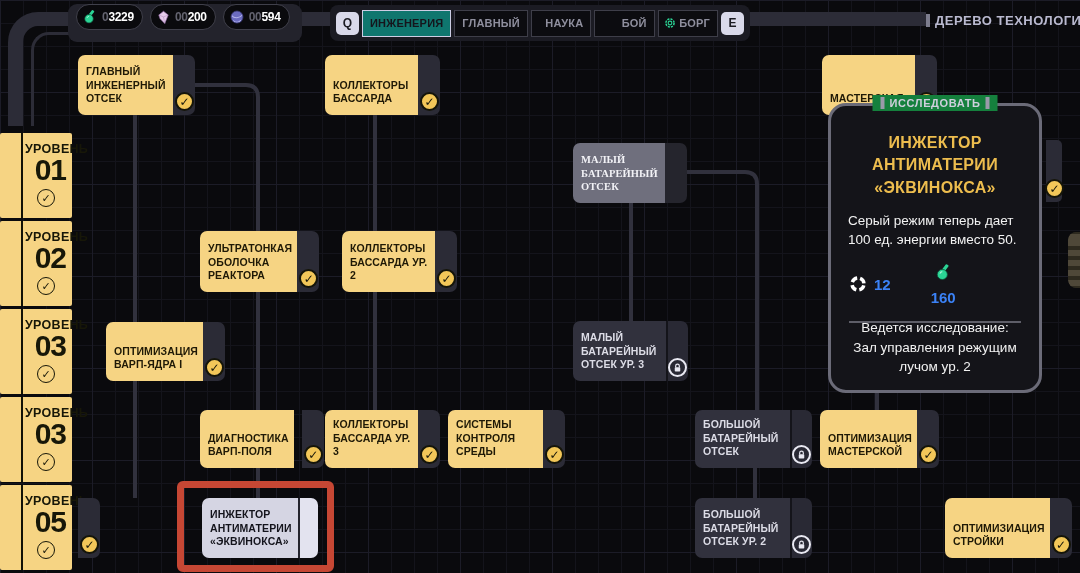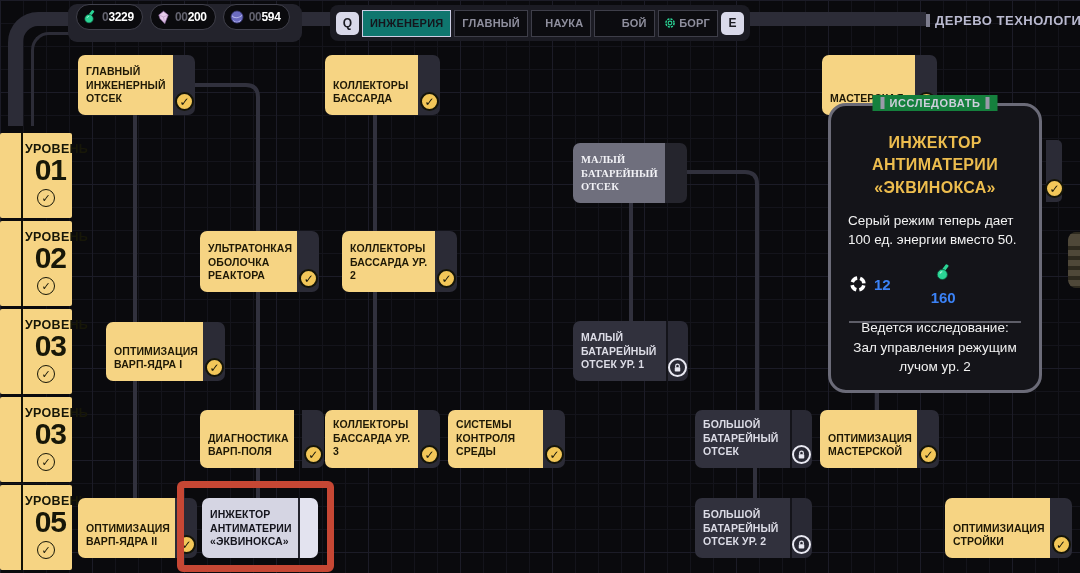--- a/index.html
+++ b/index.html
@@ -238,21 +238,21 @@
           <span class="chk">✓</span>
         </div>
       </div>
       <div class="node completed" style="left: 78px; top: 322px; width: 114px; height: 59px; margin-left: 28px;">
         <div class="body">ОПТИМИЗАЦИЯ ВАРП-ЯДРА I</div>
         <div class="strip">
           <span class="chk">✓</span>
         </div>
       </div>
       <div class="node locked" style="left: 573px; top: 321px; width: 115px; height: 60px;">
-        <div class="body">МАЛЫЙ БАТАРЕЙНЫЙ ОТСЕК УР. 1</div>
+        <div class="body">МАЛЫЙ БАТАРЕЙНЫЙ ОТСЕК УР. 3</div>
         <div class="strip">
           <span class="lock">
             <svg width="11" height="11" viewBox="0 0 24 24">
               <path d="M8 12 V8.5 a4 4 0 0 1 8 0 V12" fill="none" stroke="#e9e9f2" stroke-width="2.6"></path>
               <rect x="6" y="11.5" width="12" height="9" rx="1.6" fill="#e9e9f2"></rect>
             </svg>
           </span>
         </div>
       </div>
       <div class="node completed" style="left: 200px; top: 410px; width: 117px; height: 58px; gap: 8px;">
@@ -284,21 +284,20 @@
           </span>
         </div>
       </div>
       <div class="node completed" style="left: 820px; top: 410px; width: 117px; height: 58px;">
         <div class="body">ОПТИМИЗАЦИЯ МАСТЕРСКОЙ</div>
         <div class="strip">
           <span class="chk">✓</span>
         </div>
       </div>
       <div class="node completed" style="left: 78px; top: 498px; width: 114px; height: 60px;">
-        <div class="body">ОПТИМИЗАЦИЯ ВАРП-ЯДРА II</div>
         <div class="strip">
           <span class="chk">✓</span>
         </div>
       </div>
       <div class="node selected" style="left: 202px; top: 498px; width: 116px; height: 60px;">
         <div class="body">ИНЖЕКТОР АНТИМАТЕРИИ «ЭКВИНОКСА»</div>
         <div class="strip"></div>
       </div>
       <div class="node locked" style="left: 695px; top: 498px; width: 117px; height: 60px;">
         <div class="body">БОЛЬШОЙ БАТАРЕЙНЫЙ ОТСЕК УР. 2</div>

